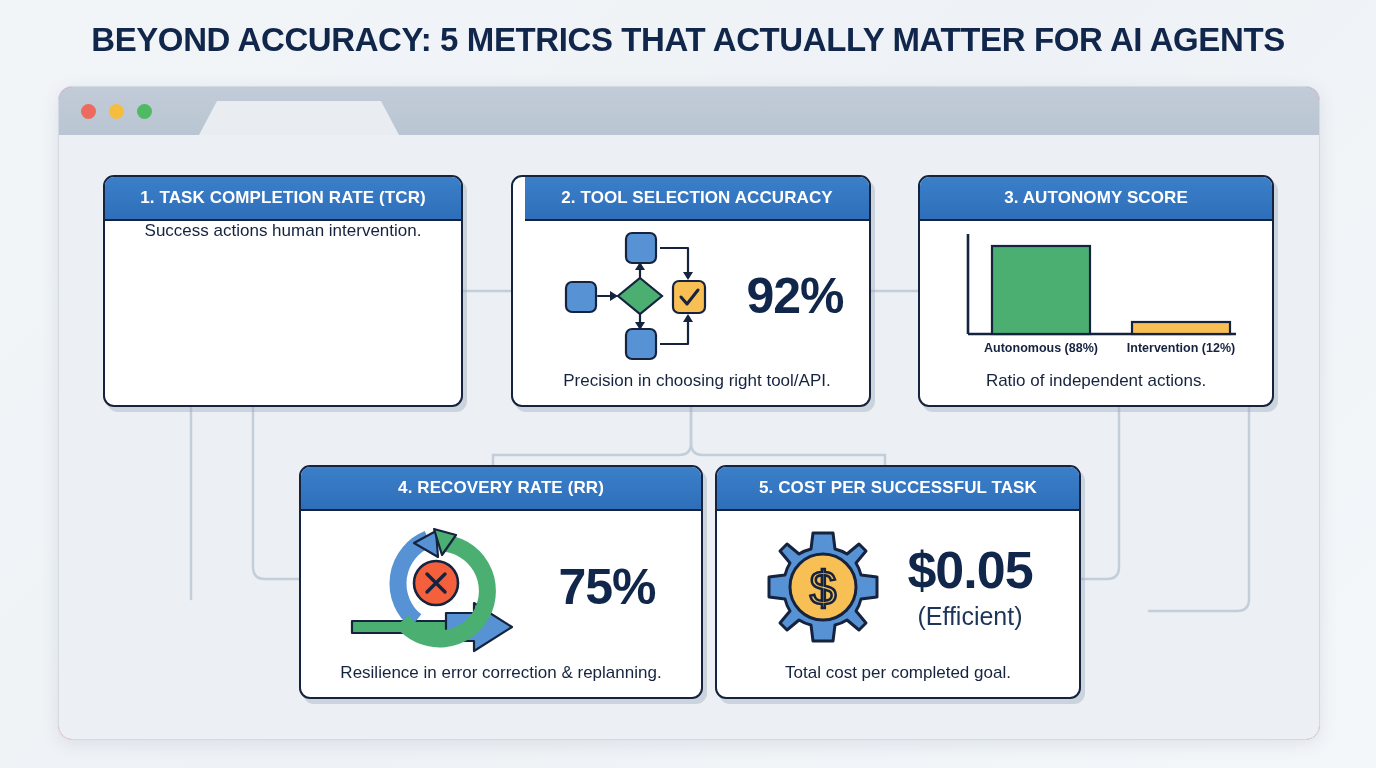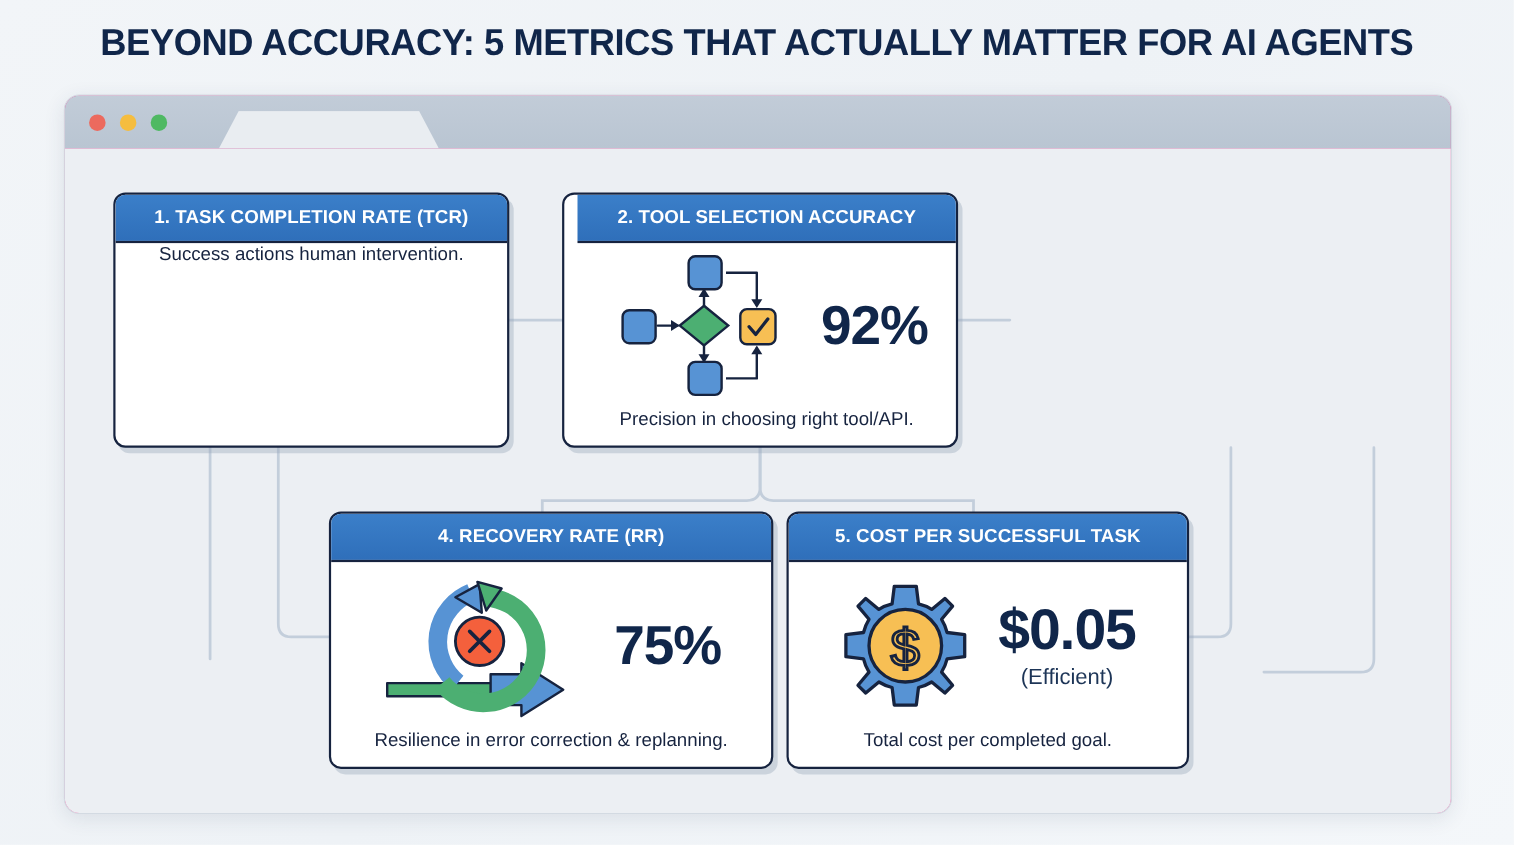--- a/index.html
+++ b/index.html
@@ -142,21 +142,21 @@
 
   .big-value {
     font-size: 50px;
     font-weight: bold;
     color: #10264a;
     letter-spacing: -1px;
     line-height: 1;
   }
 
   .sub-value {
-    font-size: 20px;
+    font-size: 25px;
     color: #1d3557;
     text-align: center;
     margin-top: 6px;
   }
 
   .visual-row {
     display: flex;
     align-items: center;
     justify-content: center;
     gap: 16px;
@@ -247,20 +247,38 @@
 
           <rect x="123" y="51" width="32" height="32" rx="6" fill="#f7bf54" stroke="#16233f" stroke-width="2.2"></rect>
           <path d="M 131 67 L 137 74 L 148 60" fill="none" stroke="#16233f" stroke-width="3" stroke-linecap="round" stroke-linejoin="round"></path>
         </svg>
         <div class="big-value">92%</div>
       </div>
     </div>
     <div class="card-caption">Precision in choosing right tool/API.</div>
   </div>
 
+  <div class="card" id="card-3">
+    <div class="card-header">3. AUTONOMY SCORE</div>
+    <div class="card-visual">
+      <svg width="300" height="140" viewBox="0 0 300 140">
+
+        <line x1="22" y1="8" x2="22" y2="108" stroke="#16233f" stroke-width="2.6"></line>
+        <line x1="22" y1="108" x2="290" y2="108" stroke="#16233f" stroke-width="2.6"></line>
+
+        <rect x="46" y="20" width="98" height="88" fill="#4caf72" stroke="#16233f" stroke-width="2.2"></rect>
+
+        <rect x="186" y="96" width="98" height="12" fill="#f7bf54" stroke="#16233f" stroke-width="2.2"></rect>
+
+        <text class="bar-label" x="95" y="126" text-anchor="middle" font-family="Liberation Sans, sans-serif">Autonomous (88%)</text>
+        <text class="bar-label" x="235" y="126" text-anchor="middle" font-family="Liberation Sans, sans-serif">Intervention (12%)</text>
+      </svg>
+    </div>
+    <div class="card-caption">Ratio of independent actions.</div>
+  </div>
 
   <div class="card" id="card-4">
     <div class="card-header">4. RECOVERY RATE (RR)</div>
     <div class="card-visual">
       <div class="visual-row" style="gap:22px;">
         <svg width="190" height="140" viewBox="0 0 190 140">
 
           <path d="M 6 104 L 128 104 L 128 96 L 160 110 L 128 124 L 128 116 L 6 116 Z" fill="#4caf72" stroke="#16233f" stroke-width="2.2" stroke-linejoin="round"></path>
           <path d="M 100 96 L 128 96 L 128 86 L 166 110 L 128 134 L 128 124 L 100 124 Z" fill="#5793d4" stroke="#16233f" stroke-width="2.2" stroke-linejoin="round"></path>
 

